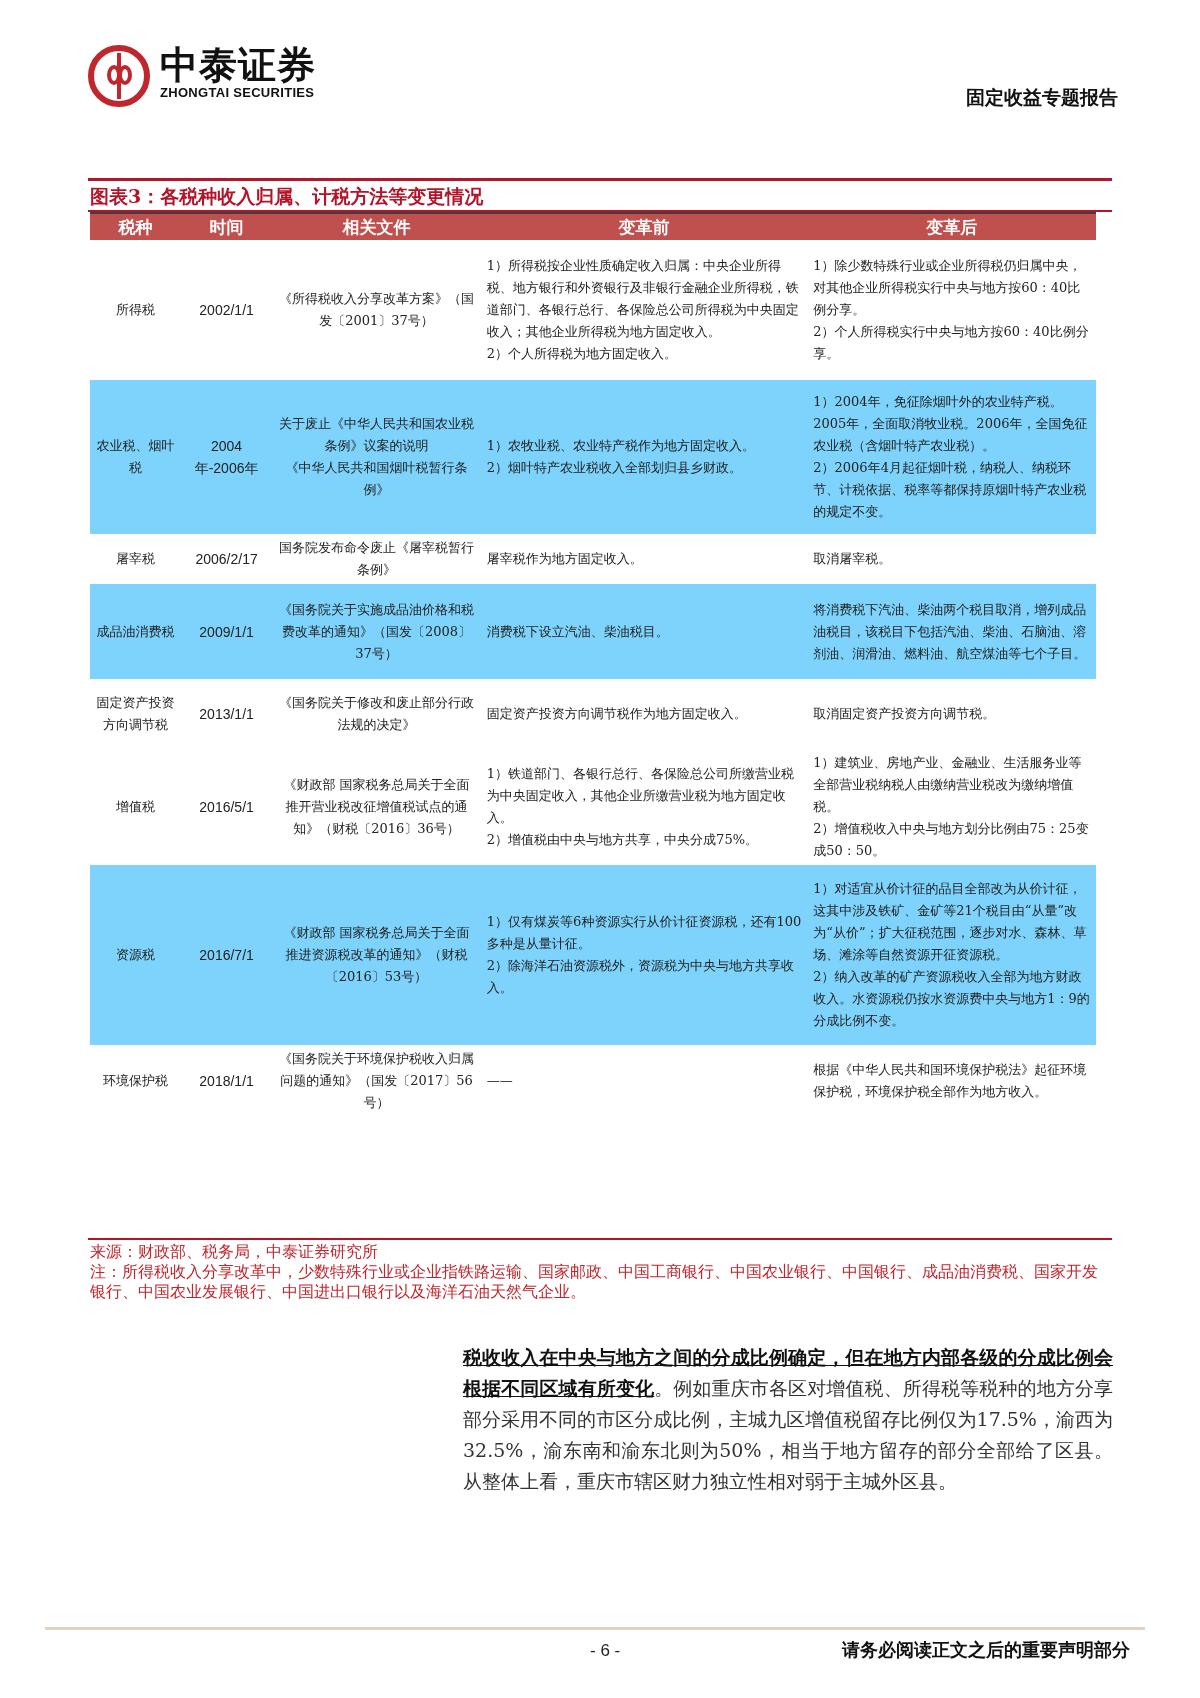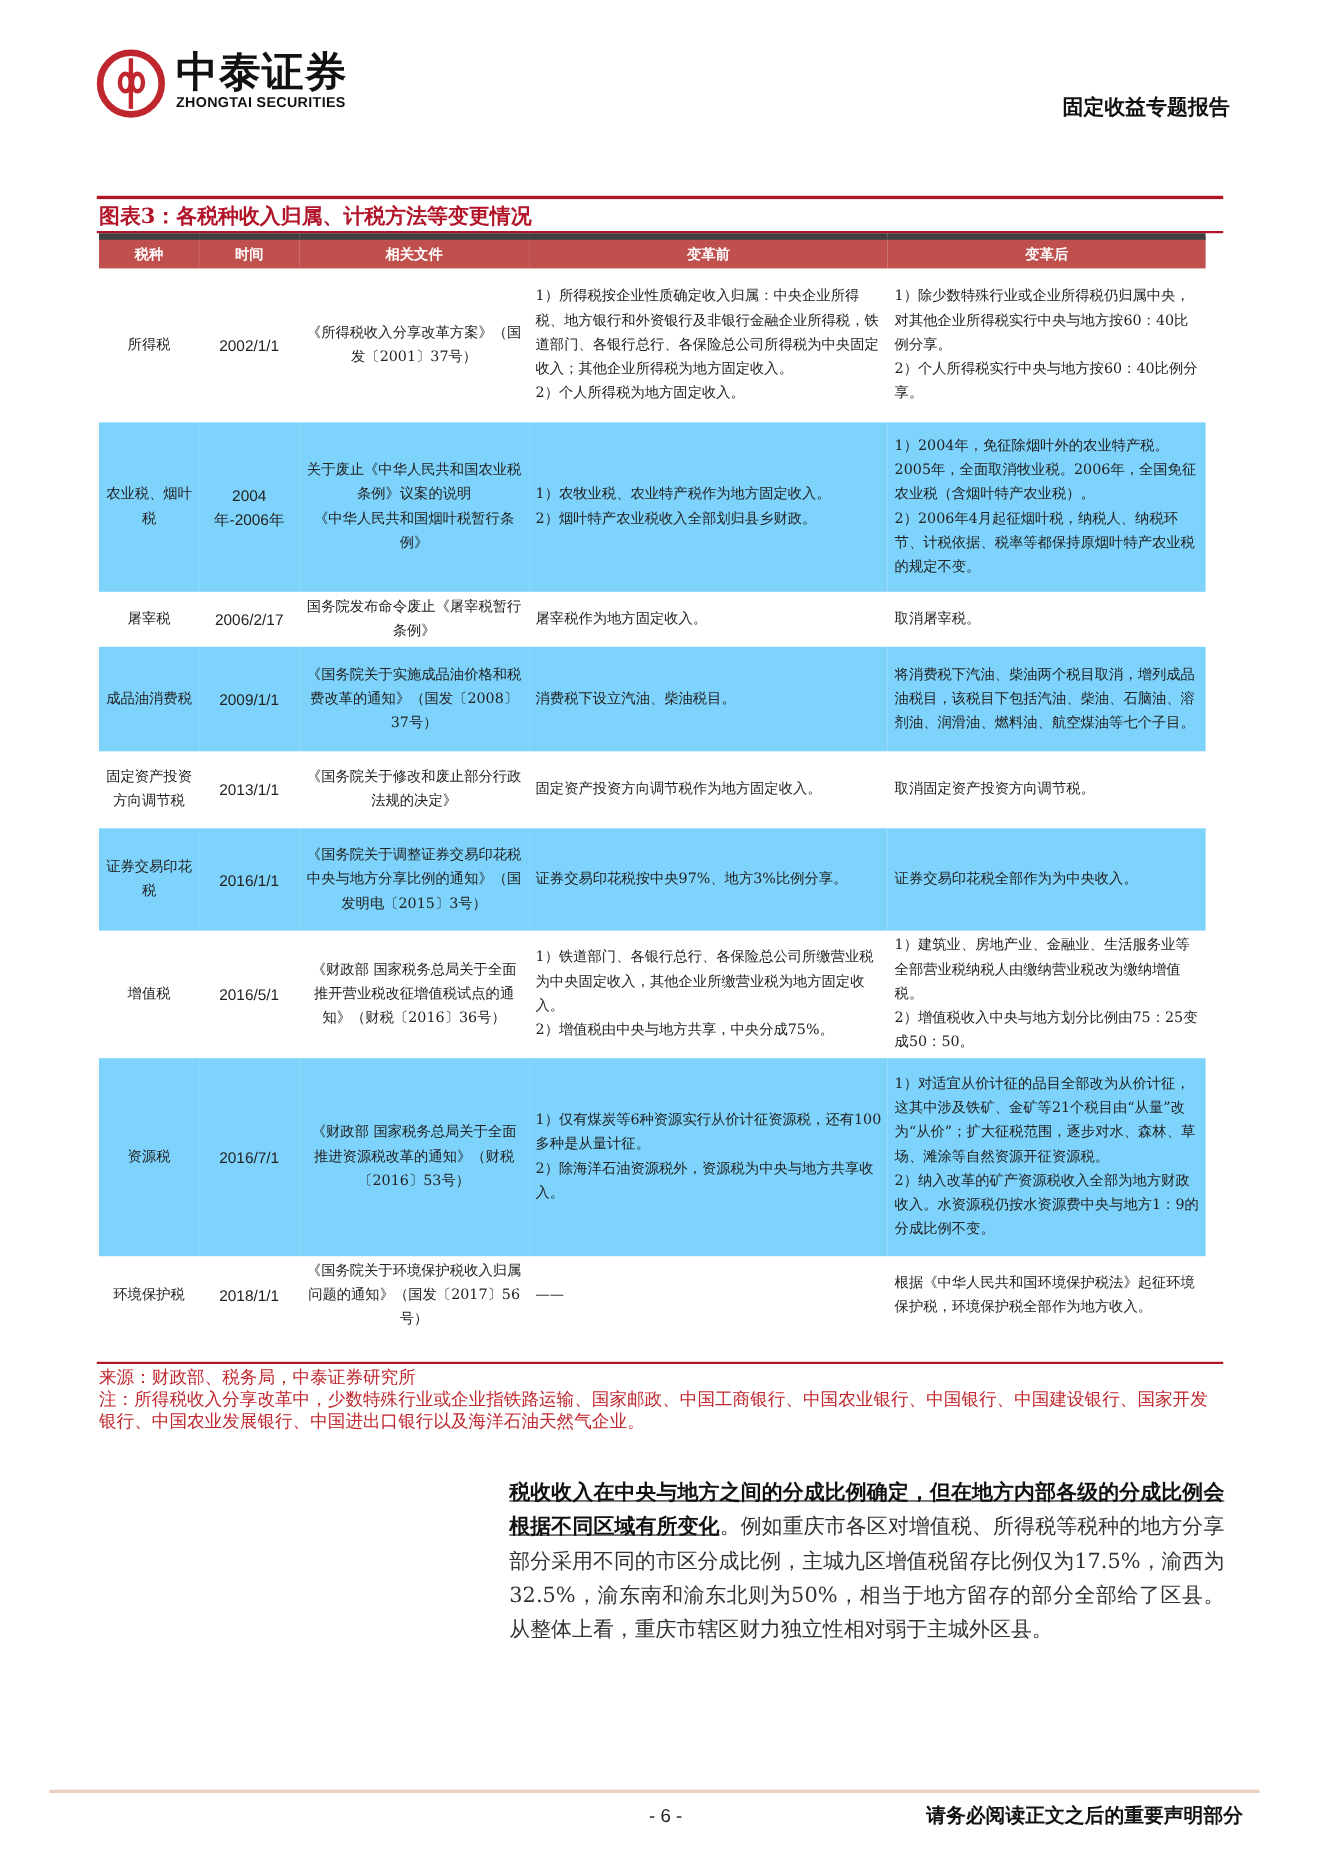--- a/index.html
+++ b/index.html
@@ -14,21 +14,21 @@
   .logo-text { margin-left: 10px; }
   .logo-cn { font-family: "DejaVu Sans", sans-serif; font-size: 38px; font-weight: bold; letter-spacing: 1px; color: #111; line-height: 40px; }
   .logo-en { font-family: "Liberation Sans", sans-serif; font-size: 13px; font-weight: bold; color: #111; letter-spacing: 0.3px; }
   .report-type { position: absolute; right: 0; top: 40px; font-size: 19px; font-weight: bold; color: #111; font-family: "DejaVu Serif", serif; }
 
   .title-rule { position: absolute; left: 88px; top: 178px; width: 1024px; height: 3px; background: #b2142a; }
   .fig-title { position: absolute; left: 90px; top: 184px; font-size: 19px; font-weight: bold; color: #b2142a; font-family: "DejaVu Serif", serif; }
   .fig-rule { position: absolute; left: 88px; top: 210px; width: 1024px; height: 2px; background: #b2142a; }
 
   table.tax { position: absolute; left: 90px; top: 212px; width: 1006px; border-collapse: collapse; table-layout: fixed; font-size: 13px; }
-  table.tax th { background: #c0504d; color: #fff; font-weight: bold; height: 26px; font-size: 13px; padding: 0; border-top: 6px solid #404040; }
+  table.tax th { background: #c0504d; color: #fff; font-weight: bold; height: 26px; font-size: 17px; padding: 0; border-top: 2px solid #404040; }
   table.tax td { padding: 3px 6px; line-height: 22px; vertical-align: middle; color: #222; }
   table.tax tr.alt td { background: #7dd3fc; }
   td.c { text-align: center; }
   td.num { font-family: "Liberation Sans", sans-serif; font-size: 14px; text-align: center; }
   td.l { text-align: left; }
   .pre { white-space: pre-line; }
 
   .bottom-rule { position: absolute; left: 88px; top: 1150px; width: 1024px; height: 2px; background: #b2142a; }
   .source { position: absolute; left: 90px; top: 1155px; width: 1020px; font-size: 16px; color: #c0262d; line-height: 20px; }
 
@@ -110,27 +110,20 @@
       <td class="l pre">消费税下设立汽油、柴油税目。</td>
       <td class="l pre">将消费税下汽油、柴油两个税目取消，增列成品油税目，该税目下包括汽油、柴油、石脑油、溶剂油、润滑油、燃料油、航空煤油等七个子目。</td>
     </tr>
     <tr style="height:70px">
       <td class="c">固定资产投资方向调节税</td>
       <td class="num">2013/1/1</td>
       <td class="c pre">《国务院关于修改和废止部分行政法规的决定》</td>
       <td class="l pre">固定资产投资方向调节税作为地方固定收入。</td>
       <td class="l pre">取消固定资产投资方向调节税。</td>
     </tr>
-    <tr class="alt" style="height:93px">
-      <td class="c">证券交易印花税</td>
-      <td class="num">2016/1/1</td>
-      <td class="c pre">《国务院关于调整证券交易印花税中央与地方分享比例的通知》（国发明电〔2015〕3号）</td>
-      <td class="l pre">证券交易印花税按中央97%、地方3%比例分享。</td>
-      <td class="l pre">证券交易印花税全部作为为中央收入。</td>
-    </tr>
     <tr style="height:116px">
       <td class="c">增值税</td>
       <td class="num">2016/5/1</td>
       <td class="c pre">《财政部 国家税务总局关于全面推开营业税改征增值税试点的通知》（财税〔2016〕36号）</td>
       <td class="l pre">1）铁道部门、各银行总行、各保险总公司所缴营业税为中央固定收入，其他企业所缴营业税为地方固定收入。
 2）增值税由中央与地方共享，中央分成75%。</td>
       <td class="l pre">1）建筑业、房地产业、金融业、生活服务业等全部营业税纳税人由缴纳营业税改为缴纳增值税。
 2）增值税收入中央与地方划分比例由75：25变成50：50。</td>
     </tr>
     <tr class="alt" style="height:180px">
@@ -148,20 +141,20 @@
       <td class="c pre">《国务院关于环境保护税收入归属问题的通知》（国发〔2017〕56号）</td>
       <td class="l pre">——</td>
       <td class="l pre">根据《中华人民共和国环境保护税法》起征环境保护税，环境保护税全部作为地方收入。</td>
     </tr>
   </tbody>
 </table>
 
 <div class="bottom-rule" style="top:1238px"></div>
 <div class="source" style="top:1242px">
   <div>来源：财政部、税务局，中泰证券研究所</div>
-  <div>注：所得税收入分享改革中，少数特殊行业或企业指铁路运输、国家邮政、中国工商银行、中国农业银行、中国银行、中国建设银行、国家开发银行、中国农业发展银行、中国进出口银行以及海洋石油天然气企业。</div>
+  <div>注：所得税收入分享改革中，少数特殊行业或企业指铁路运输、国家邮政、中国工商银行、中国农业银行、中国银行、成品油消费税、国家开发银行、中国农业发展银行、中国进出口银行以及海洋石油天然气企业。</div>
 </div>
 
 <div class="para"><span class="em">税收收入在中央与地方之间的分成比例确定，但在地方内部各级的分成比例会根据不同区域有所变化</span><span>。例如重庆市各区对增值税、所得税等税种的地方分享部分采用不同的市区分成比例，主城九区增值税留存比例仅为17.5%，渝西为32.5%，渝东南和渝东北则为50%，相当于地方留存的部分全部给了区县。从整体上看，重庆市辖区财力独立性相对弱于主城外区县。</span></div>
 
 <div class="footer-rule"></div>
 <div class="page-num">- 6 -</div>
 <div class="disclaimer">请务必阅读正文之后的重要声明部分</div>
 
 </body></html>

